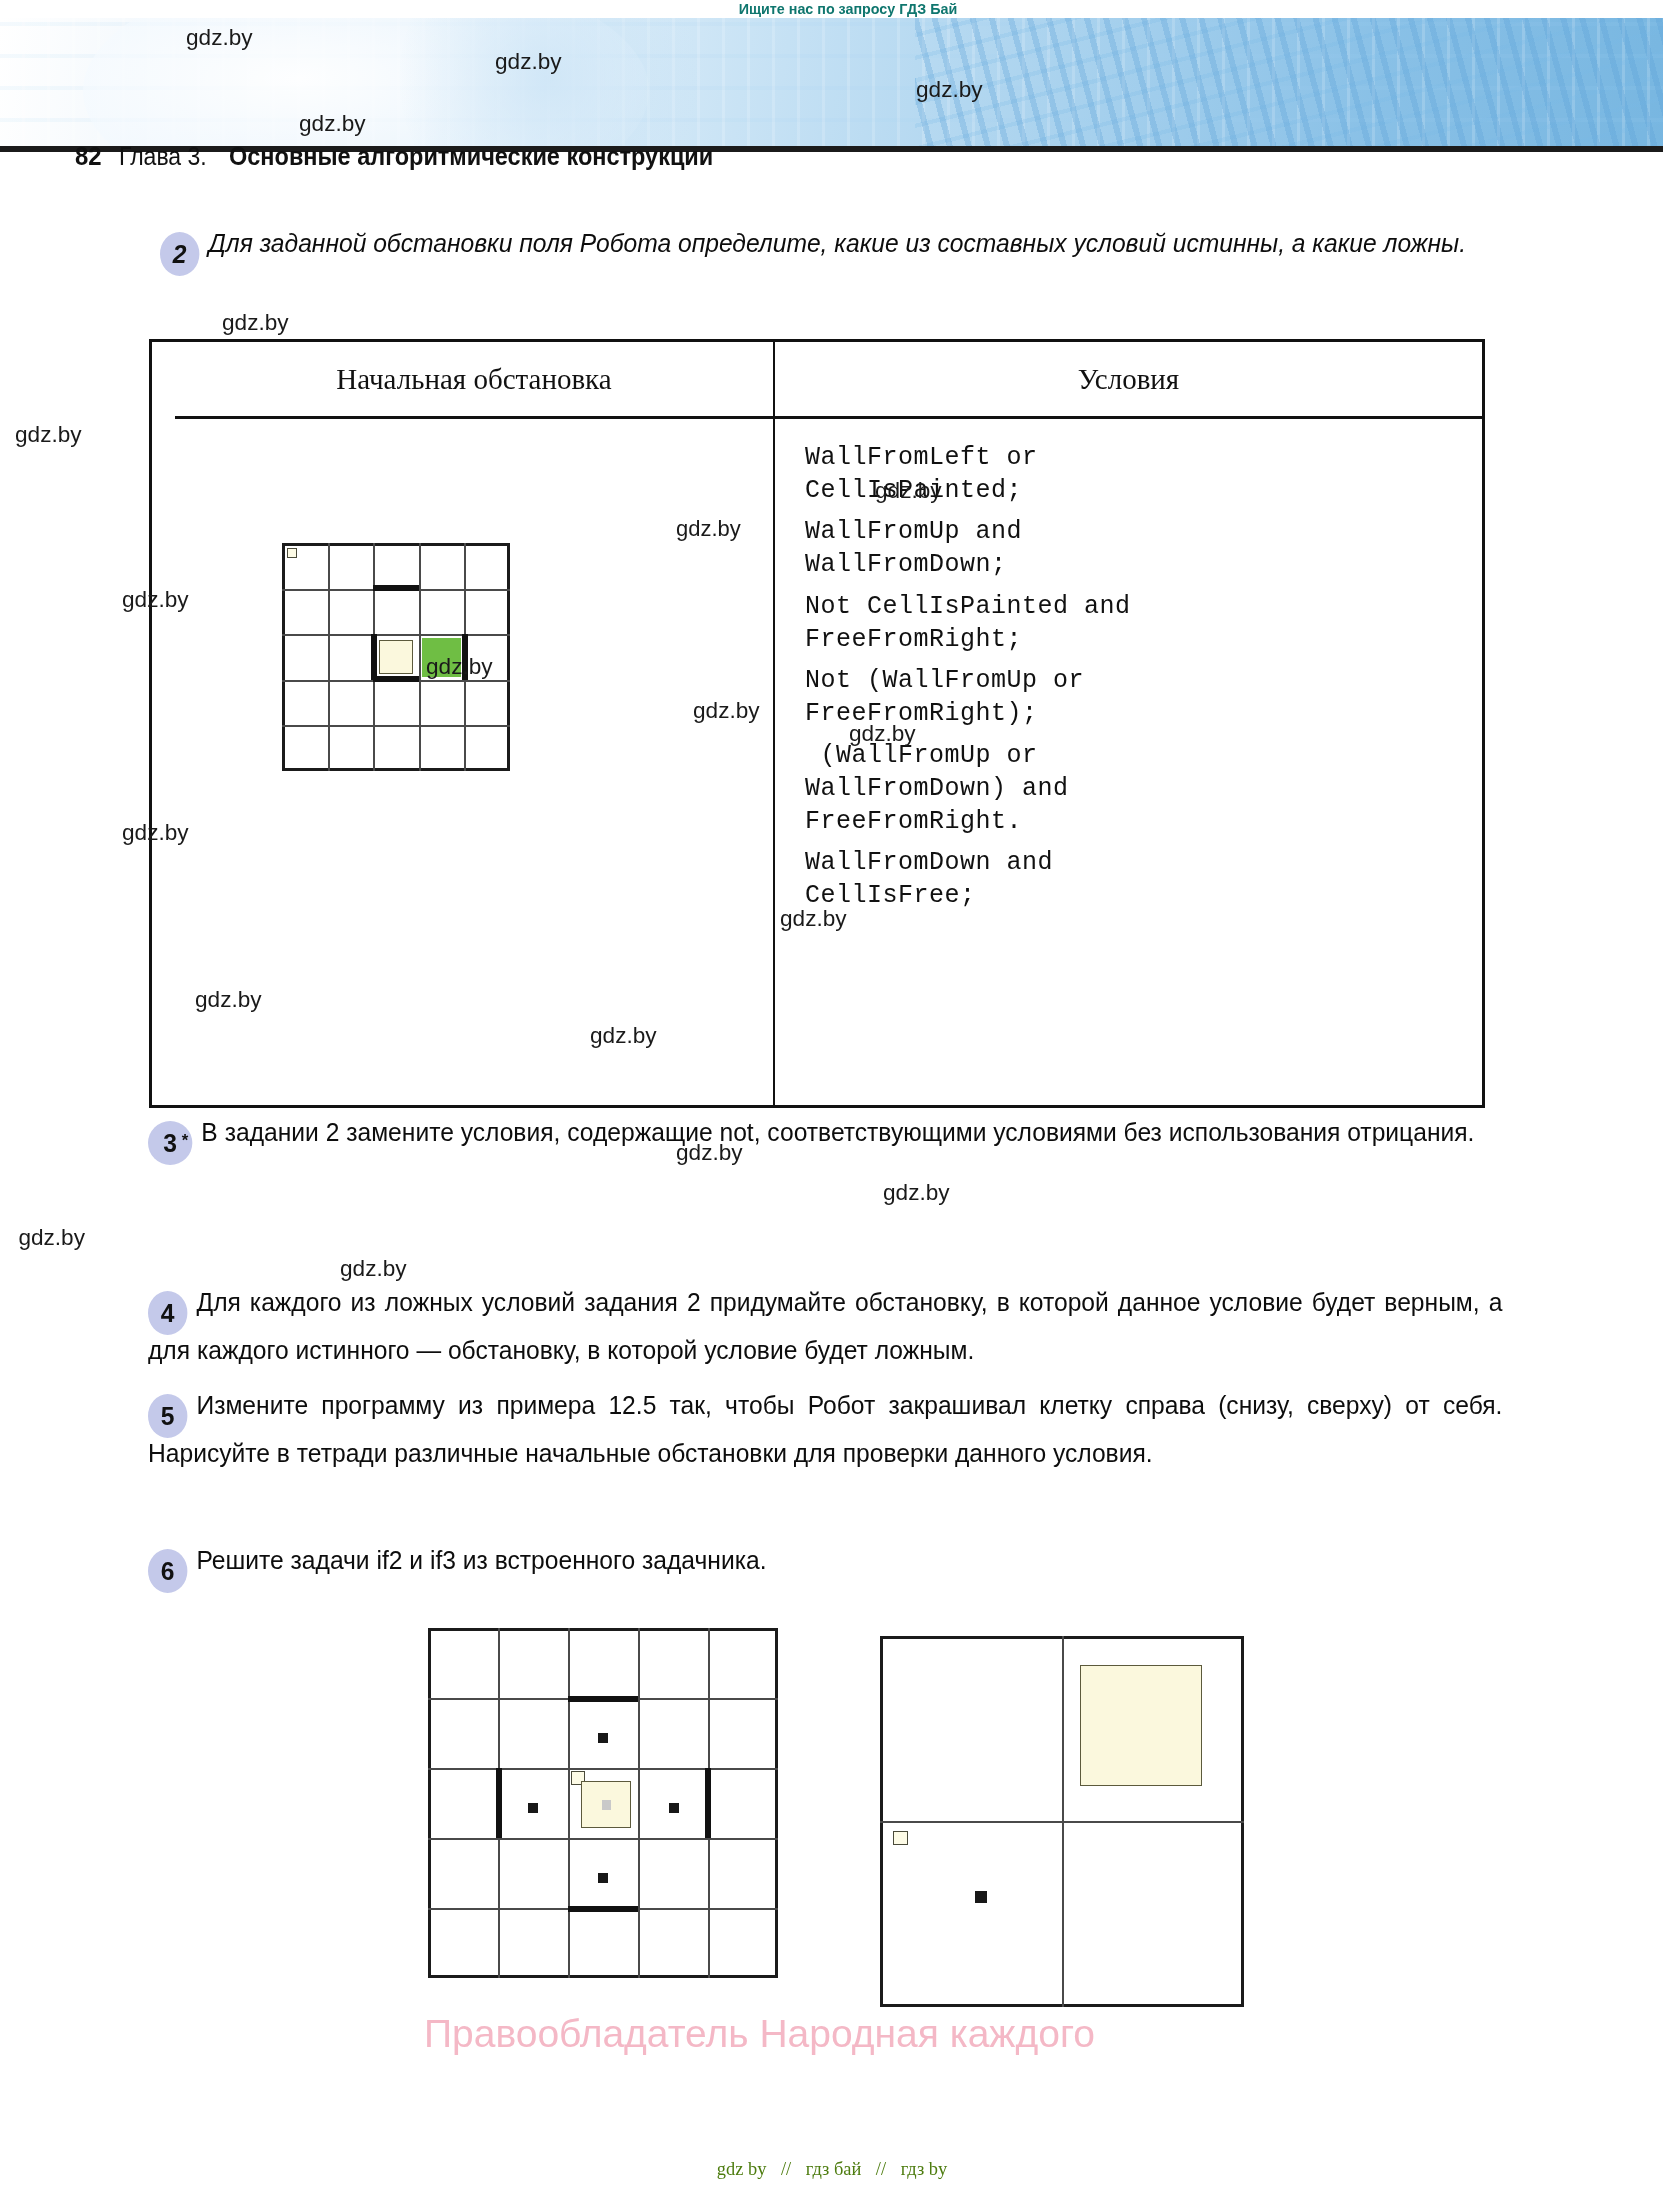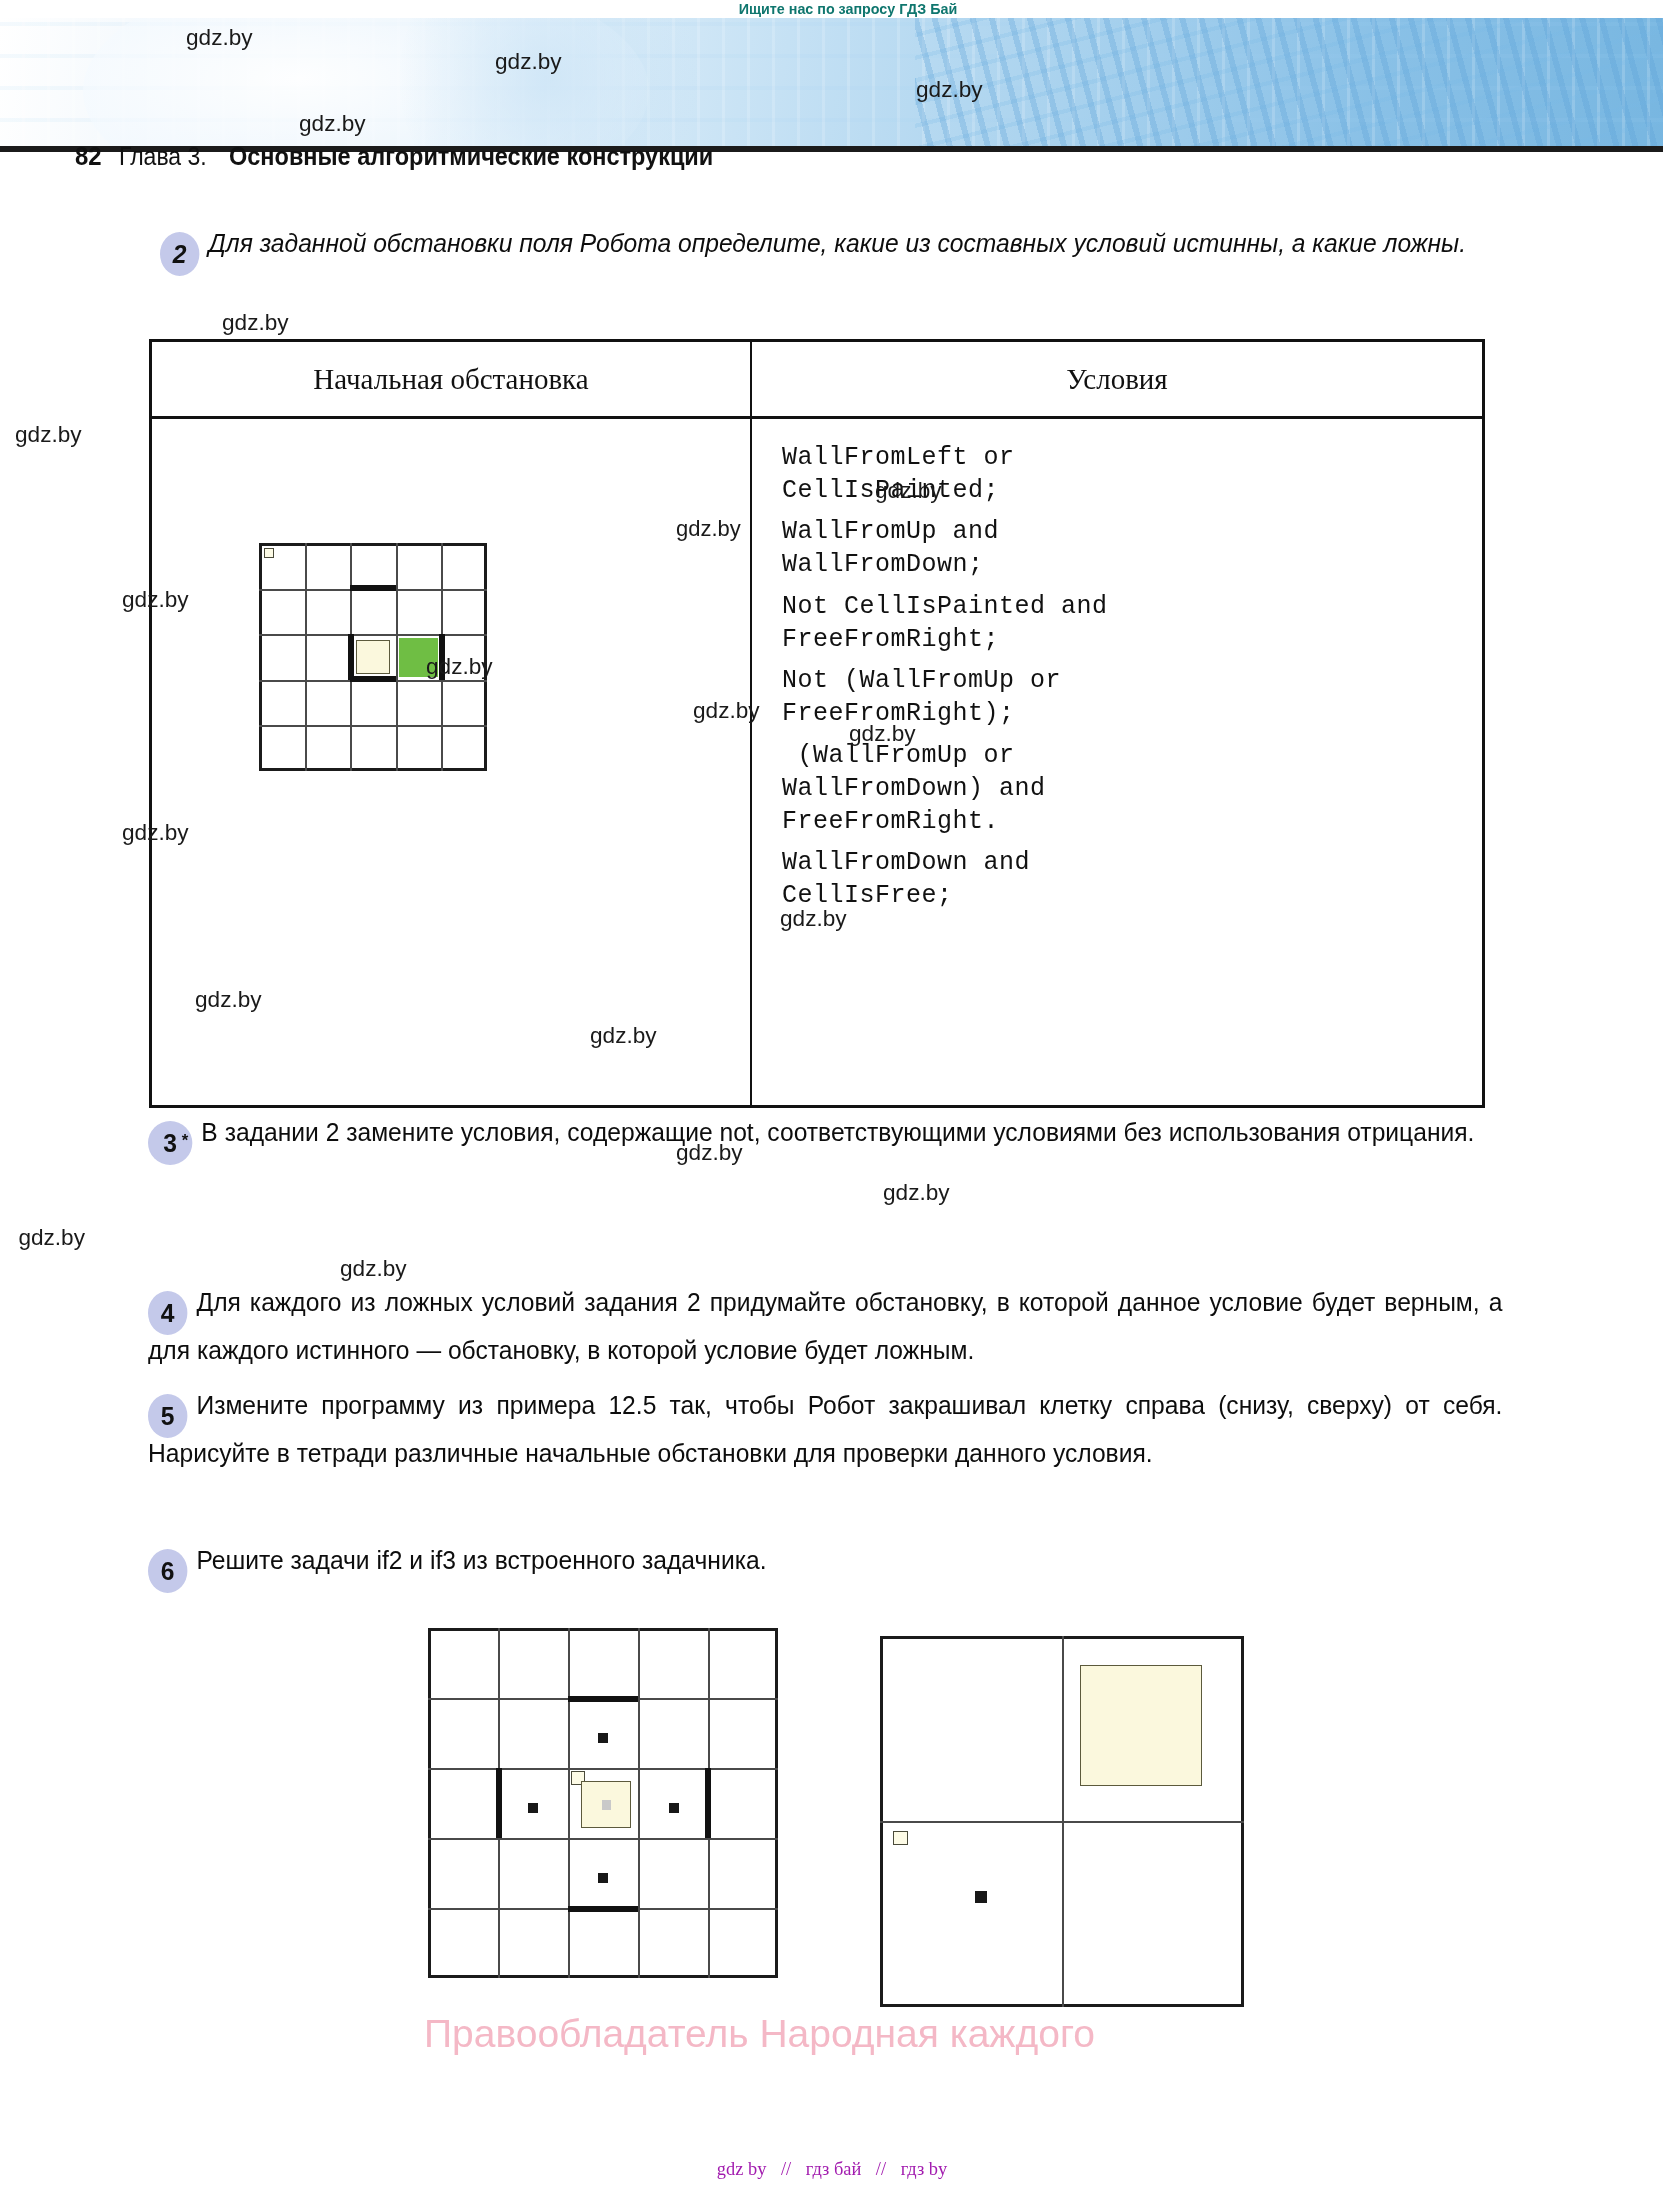--- a/index.html
+++ b/index.html
@@ -121,20 +121,21 @@
     position:absolute; top:-1.7px; right:4.2px; font-size:17px; font-weight:bold;
   }
   .bullet.wide{ width:45px; }
 
   
   .tbl{
     position:absolute; left:149px; top:339px; width:1336px;
     border:3.4px solid #111;
     z-index:3; background:#fff;
     box-sizing:border-box;
+    padding-left:23px;
   }
   .tbl-head{
     display:flex; border-bottom:3.4px solid #111; height:74px;
   }
   .tbl-head .cell{
     display:flex; align-items:center; justify-content:center;
     font-family:"Liberation Serif", serif;
     font-size:29px; color:#111;
   }
   .tbl-head .c1{ width:598px; border-right:2.5px solid #111; }
@@ -168,21 +169,21 @@
 
   
   .copyright{
     position:absolute; z-index:5;
     font-family:"Liberation Sans", sans-serif;
     font-size:39px; color:#f4b8c6; white-space:nowrap;
   }
   .footer-links{
     position:absolute; left:0; width:1664px; text-align:center; z-index:5;
     font-family:"Liberation Serif", serif;
-    font-size:18.4px; color:#a21caf;
+    font-size:18.4px; color:#4d7c0f;
   }
   .footer-links span{ margin:0 5px; }
 </style>
 </head>
 <body>
 
 <div class="promo-strip">
   <div class="promo-text">Ищите нас по запросу ГДЗ Бай</div>
 </div>
 

